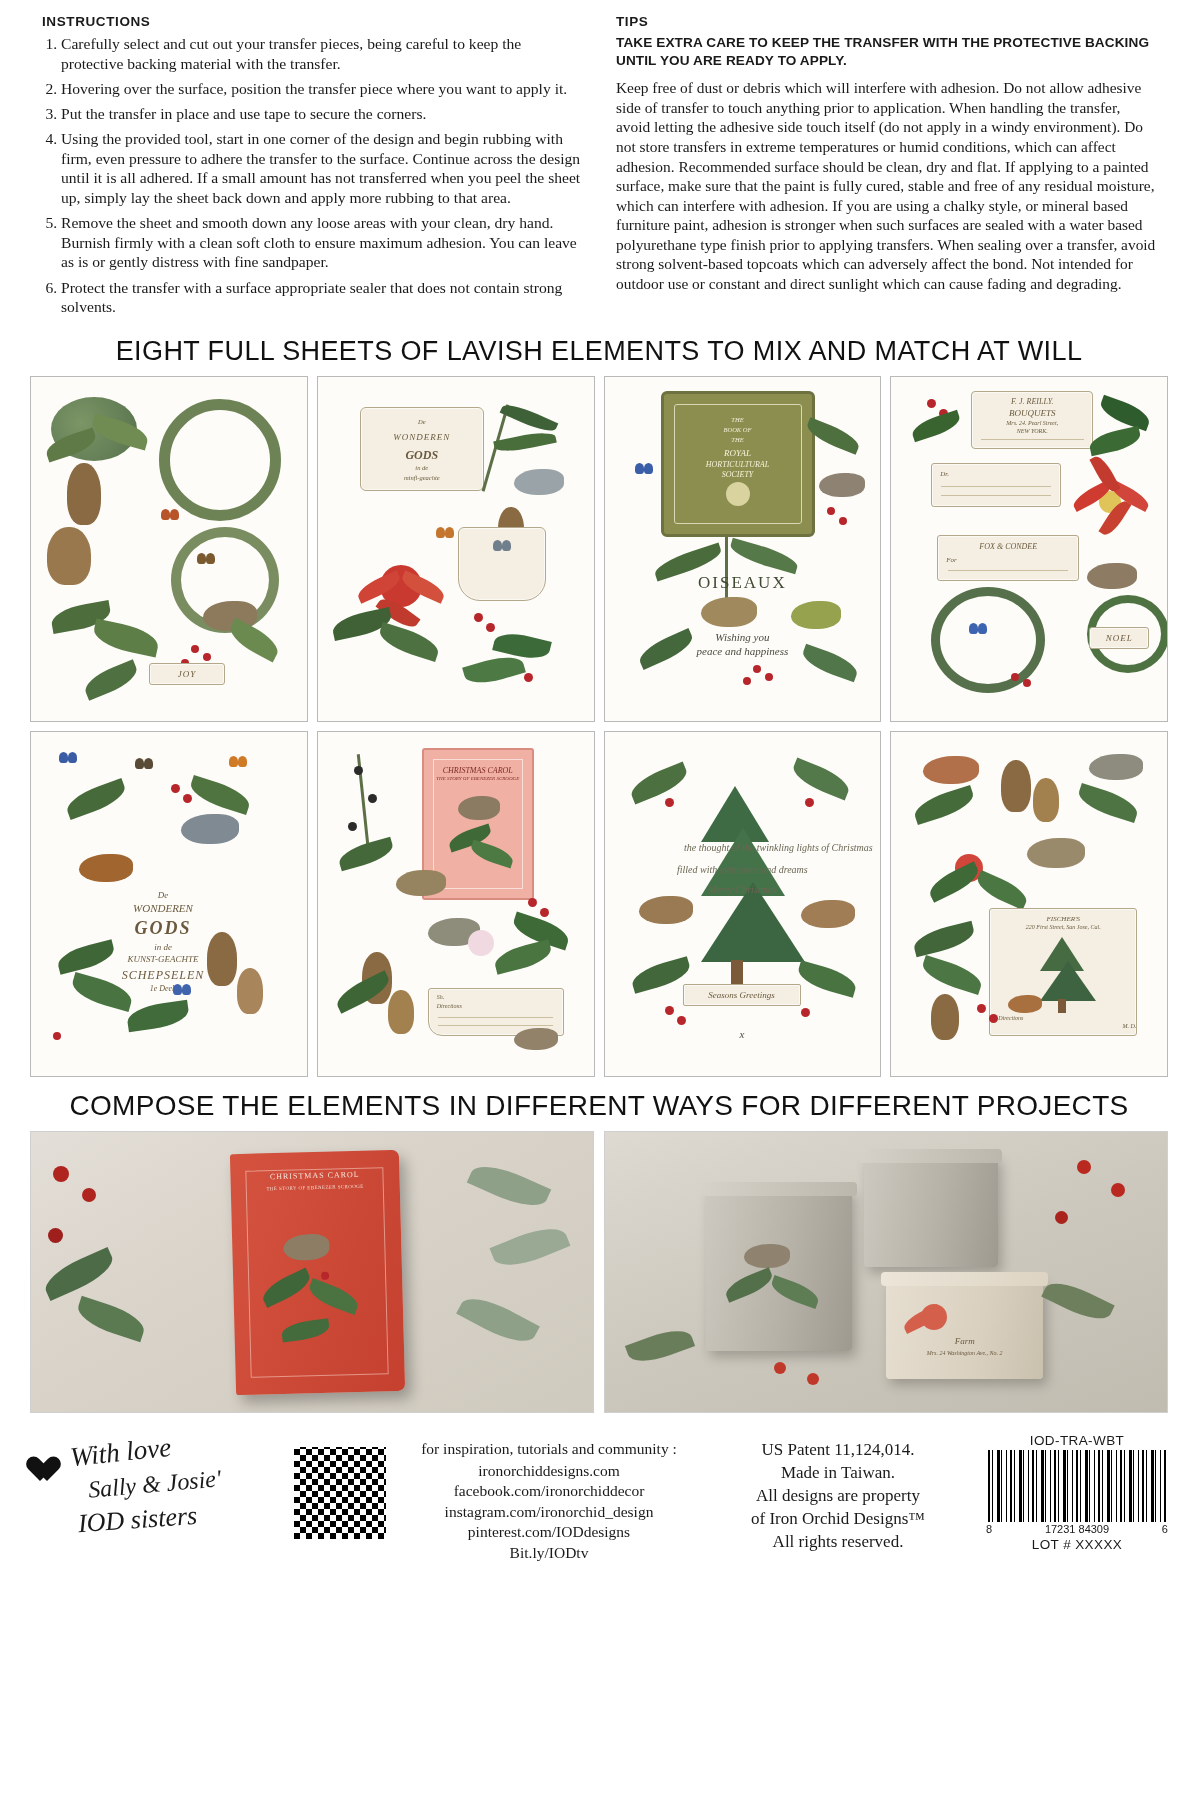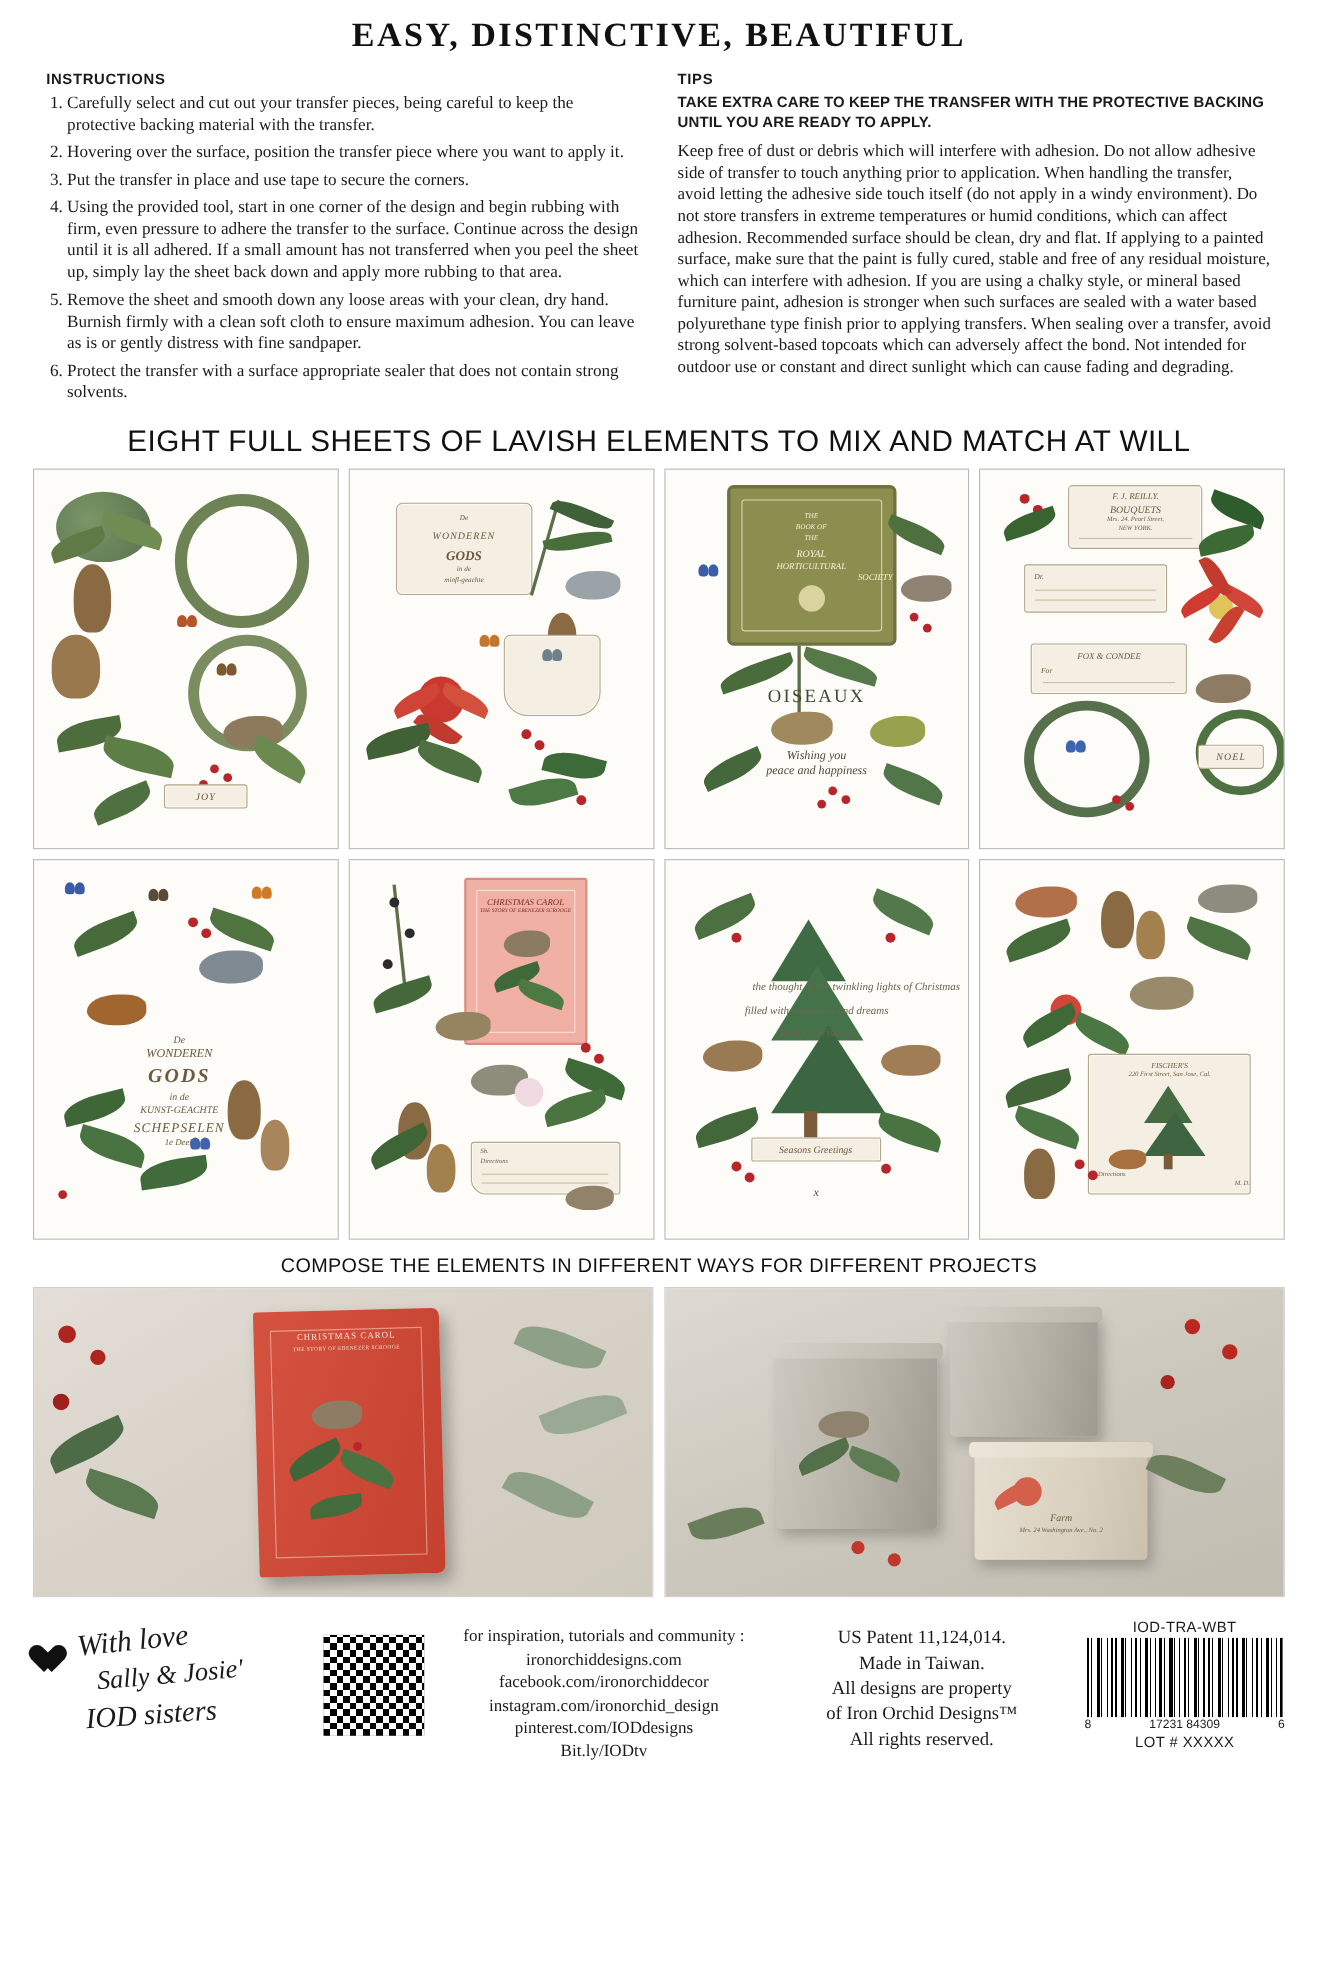--- a/index.html
+++ b/index.html
@@ -67,21 +67,21 @@
     text-align:center;
     font-size:27px;
     letter-spacing:0.4px;
     margin:14px 0 9px 0;
     font-family:"Liberation Sans", sans-serif;
     font-weight:400;
     color:#111;
   }
   .banner2{
     text-align:center;
-    font-size:18px;
+    font-size:28px;
     letter-spacing:0.3px;
     margin:13px 0 9px 0;
     font-family:"Liberation Sans", sans-serif;
     font-weight:400;
     color:#111;
   }
 
   
   .grid{
     display:grid;
@@ -271,21 +271,20 @@
   .lot{
     font-family:"Liberation Sans", sans-serif;
     font-size:13.5px;letter-spacing:.4px;margin-top:2px;
   }
 </style>
 </head>
 <body>
 
 <div class="page">
 
-  <div class="headline">EASY, DISTINCTIVE, BEAUTIFUL</div>
 
   <div class="cols">
     <div class="col">
       <div class="sec-title">INSTRUCTIONS</div>
       <ol class="steps">
         <li>Carefully select and cut out your transfer pieces, being careful to keep the protective backing material with the transfer.</li>
         <li>Hovering over the surface, position the transfer piece where you want to apply it.</li>
         <li>Put the transfer in place and use tape to secure the corners.</li>
         <li>Using the provided tool, start in one corner of the design and begin rubbing with firm, even pressure to adhere the transfer to the surface. Continue across the design until it is all adhered. If a small amount has not transferred when you peel the sheet up, simply lay the sheet back down and apply more rubbing to that area.</li>
         <li>Remove the sheet and smooth down any loose areas with your clean, dry hand. Burnish firmly with a clean soft cloth to ensure maximum adhesion. You can leave as is or gently distress with fine sandpaper.</li>
@@ -376,21 +375,21 @@
 
     <div class="sheet">
       <div class="inner">
         <div style="position:absolute;left:56px;top:14px;width:148px;height:140px;background:#8b8e4e;border:3px solid #6e7140;border-radius:6px;">
           <div style="position:absolute;inset:10px;border:1px solid #d9d7b4;border-radius:3px;"></div>
           <div class="tinylabel" style="top:22px;color:#f1efd6;">THE</div>
           <div class="tinylabel" style="top:32px;color:#f1efd6;">BOOK OF</div>
           <div class="tinylabel" style="top:42px;color:#f1efd6;">THE</div>
           <div class="tinylabel" style="top:54px;font-size:9px;color:#f6f3d9;">ROYAL</div>
           <div class="tinylabel" style="top:66px;font-size:8px;color:#f6f3d9;">HORTICULTURAL</div>
-          <div class="tinylabel" style="top:76px;font-size:8px;color:#f6f3d9;text-align:right;">SOCIETY</div>
+          <div class="tinylabel" style="top:76px;font-size:8px;color:#f6f3d9;">SOCIETY</div>
           <div class="blob" style="left:62px;top:88px;width:24px;height:24px;background:#d8d39f;"></div>
         </div>
         <div class="bfly" style="left:30px;top:86px;">
             <span style="left:0;background:#3a5fa8;"></span>
             <span style="left:9px;background:#3a5fa8;"></span>
           </div>
         <div class="bird" style="left:214px;top:96px;width:46px;height:24px;background:#8e8272;"></div>
         <div class="berry" style="left:222px;top:130px;width:8px;height:8px;"></div>
         <div class="berry" style="left:234px;top:140px;width:8px;height:8px;"></div>
         <div class="leafr" style="left:200px;top:50px;width:56px;height:18px;background:#4e6f3e;transform:rotate(22deg);"></div>

